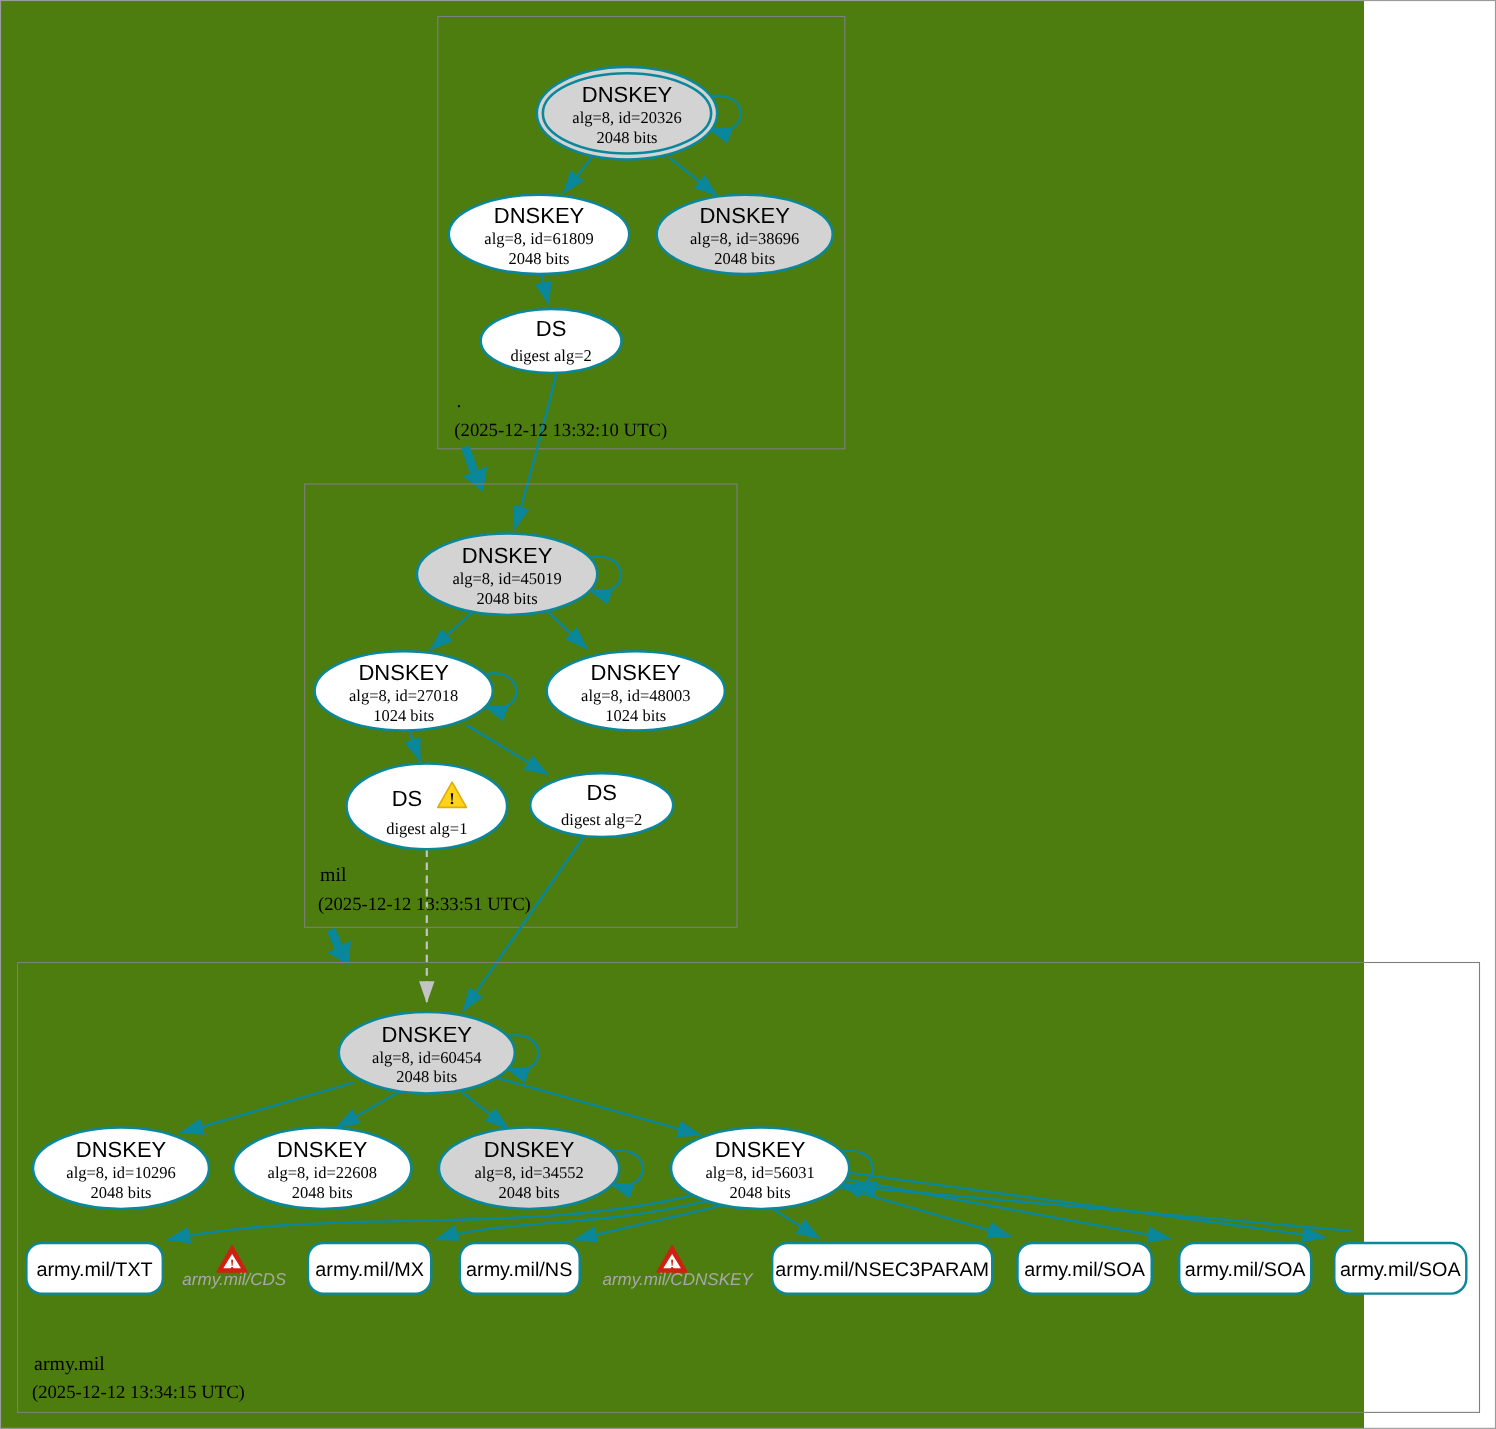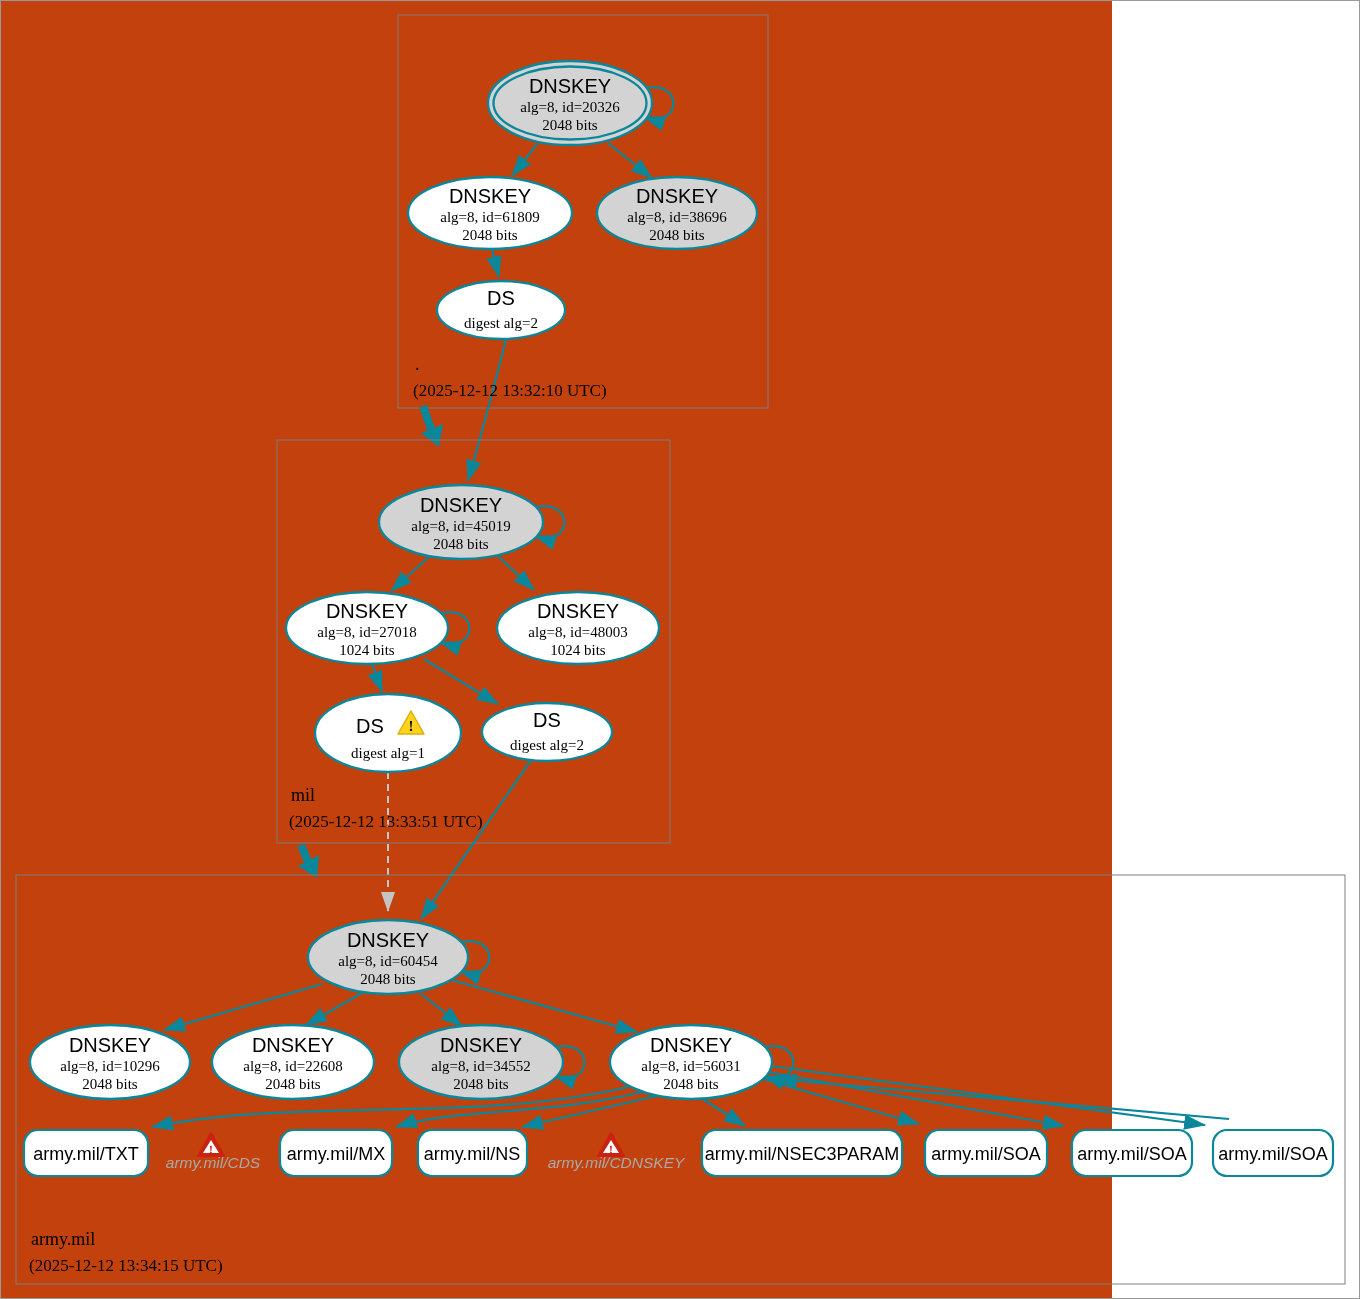--- a/index.html
+++ b/index.html
@@ -1,16 +1,16 @@
 <!DOCTYPE html>
 <html><head>
 <meta charset="utf-8">
 <style>
   html,body{margin:0;padding:0;background:#fff;}
-  .canvas{position:relative;width:1112px;height:1299px;background:#c2410c;}
+  .canvas{position:relative;width:1240px;height:1299px;background:#4d7c0f;}
   svg{display:block;}
   .zone-box{fill:none;stroke:#7f7f7f;stroke-width:1;}
   .img-border{fill:none;stroke:#9a9a9a;stroke-width:1;}
   .node-ellipse{fill:#ffffff;stroke:#0a879a;stroke-width:2.3;}
   .node-ellipse.gray{fill:#d3d3d3;}
   .edge{fill:none;stroke:#0a879a;stroke-width:2.2;}
   .edge-thick{fill:none;stroke:#0a879a;stroke-width:8;}
   .ah-fill{fill:#0a879a;stroke:none;}
   .edge-dashed{fill:none;stroke:#c4c4c4;stroke-width:2;stroke-dasharray:7 5;}
   .rr-box{fill:#ffffff;stroke:#0a879a;stroke-width:2.2;}

